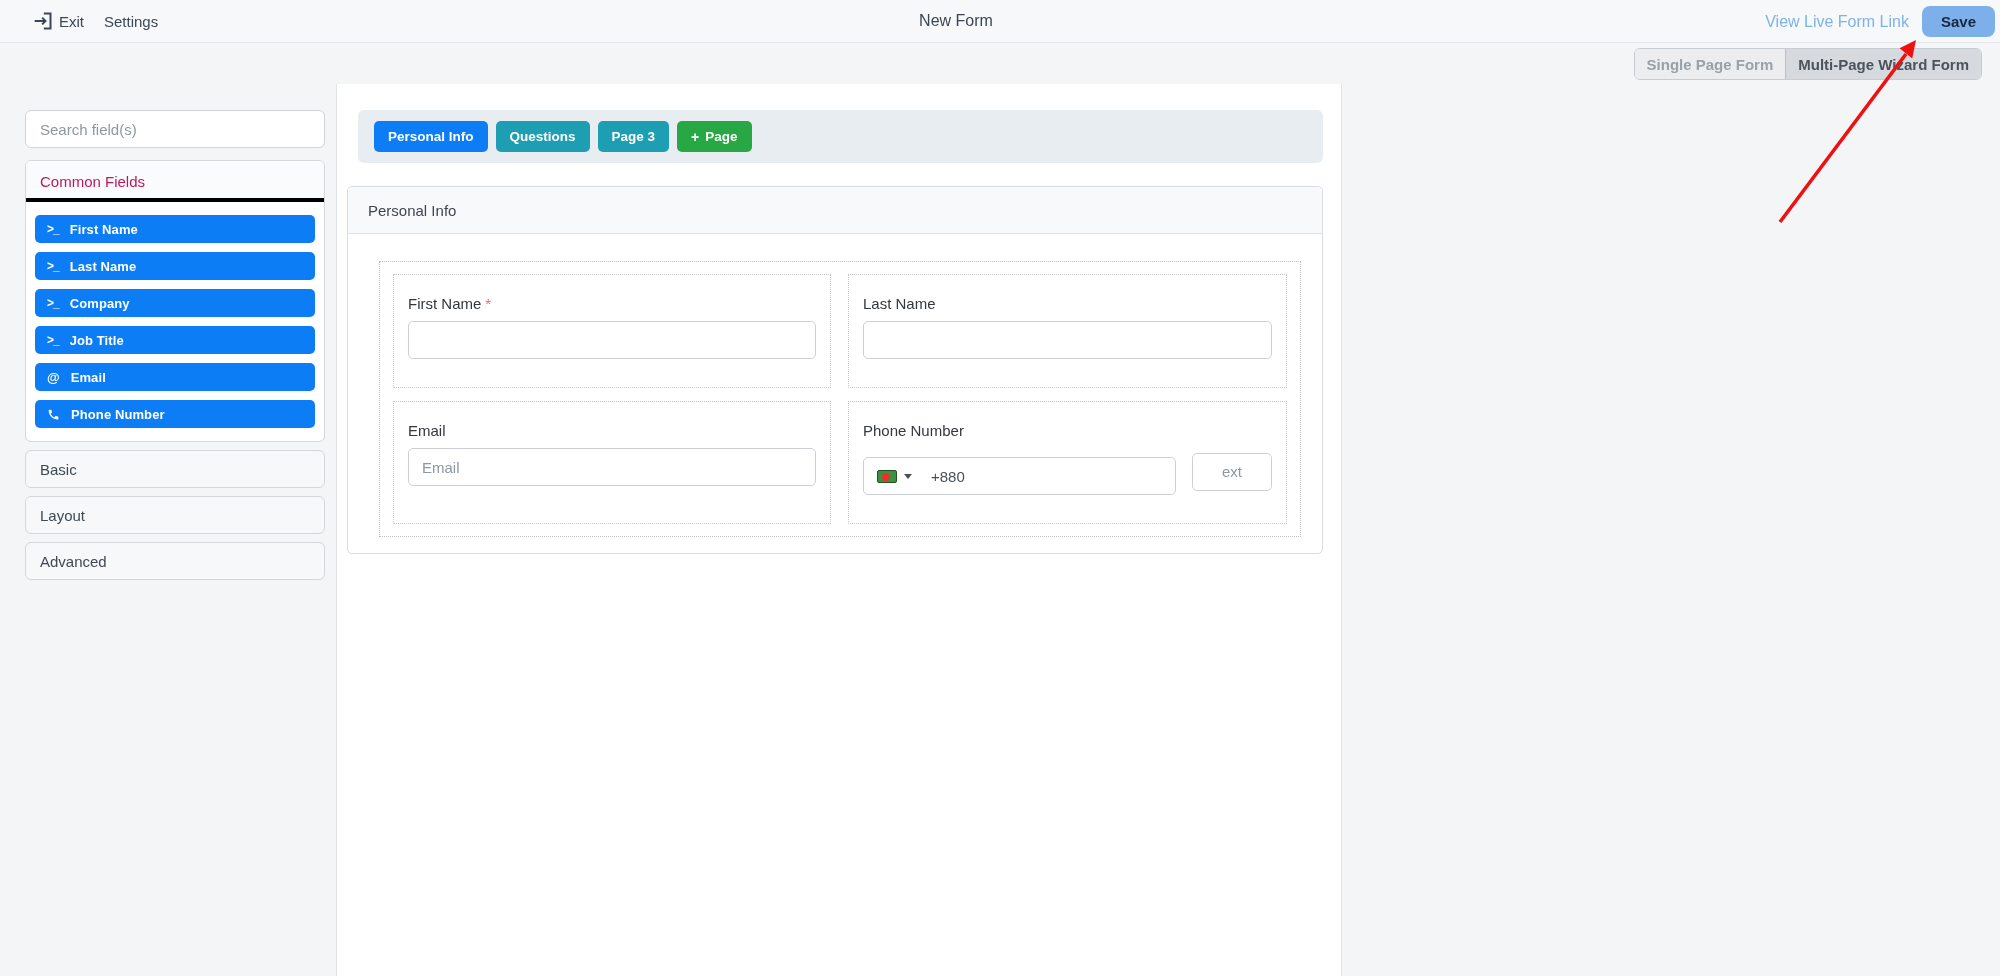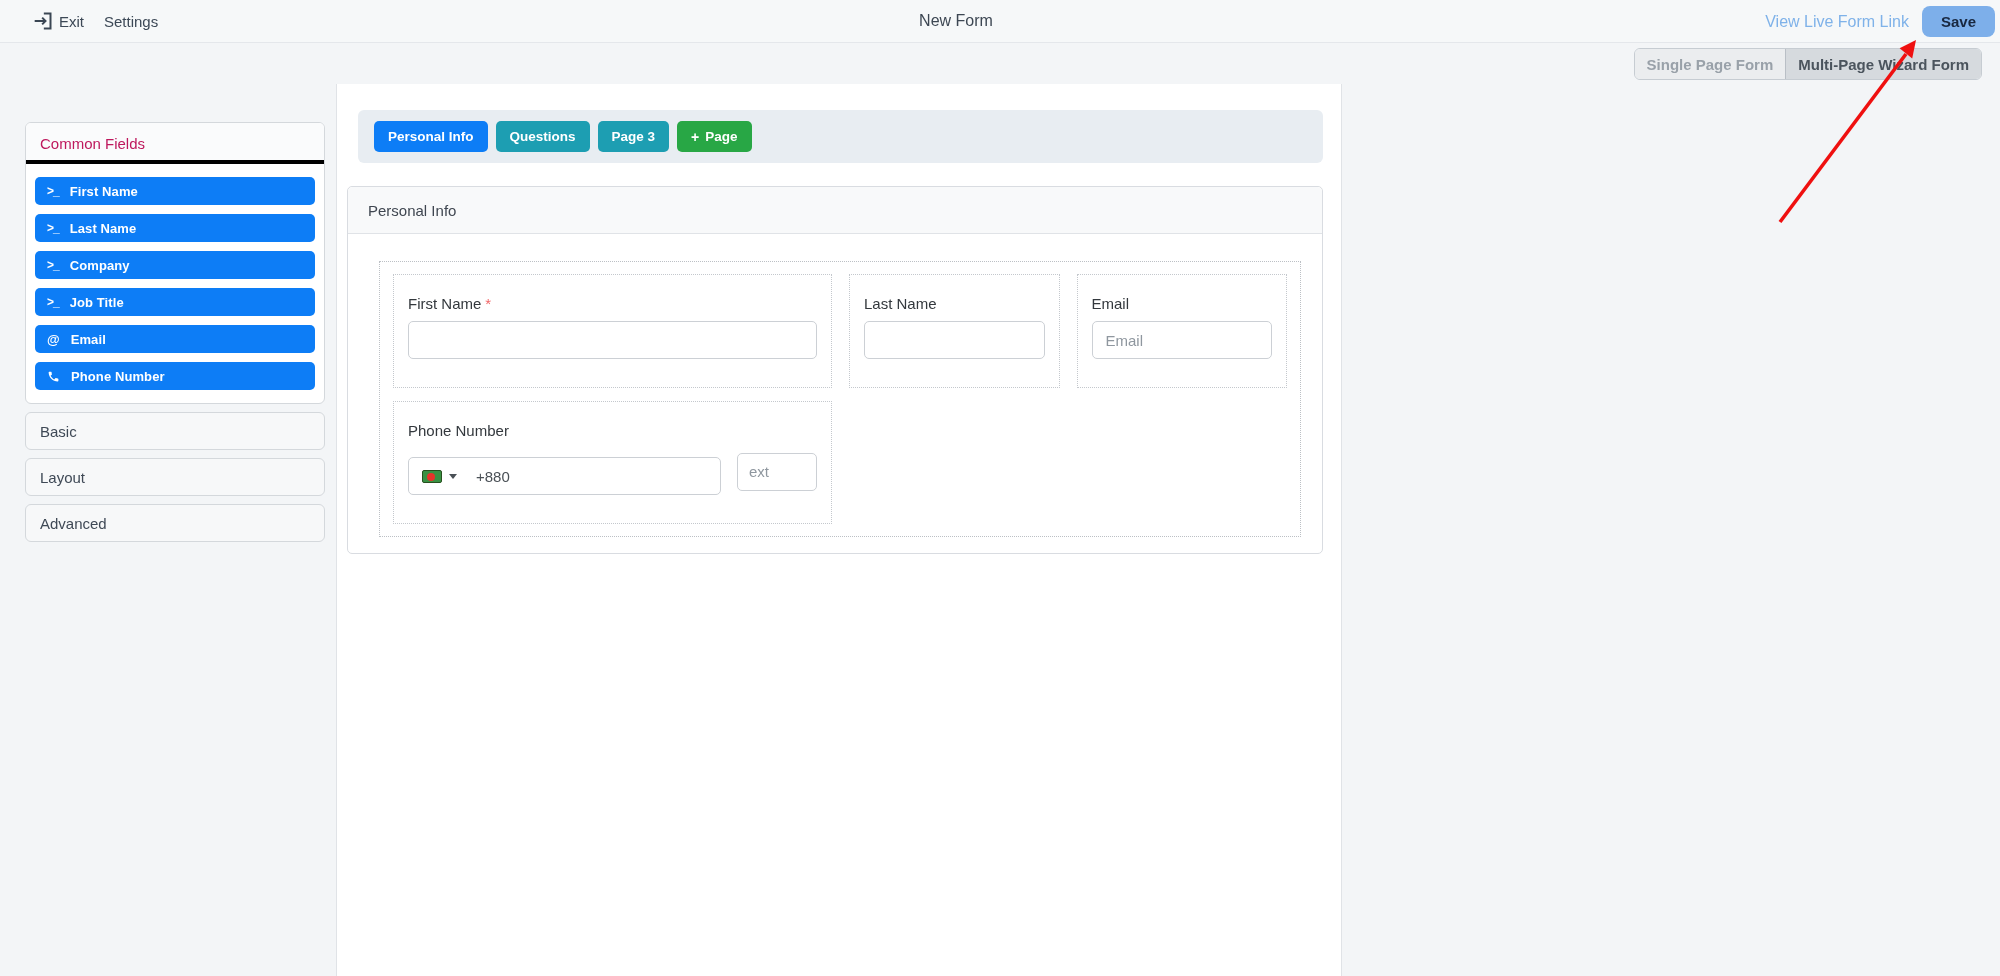--- a/index.html
+++ b/index.html
@@ -59,40 +59,40 @@
   .tab-teal { background:#1d9eb2; }
   .tab-green { background:#28a745; }
   .plus-glyph { font-weight:bold; font-size:14px; }
 
   .card { margin:23px 18px 0 10px; border:1px solid #d9dce1; border-radius:5px; background:#fff; }
   .card-header { height:47px; line-height:47px; padding:0 20px; background:#f8f9fa;
                  border-bottom:1px solid #e0e3e7; font-size:15px; color:#3f4650;
                  border-radius:5px 5px 0 0; }
   .card-body { padding:27px 21px 16px 31px; }
   .dropzone { border:1px dotted #bcc0c5; padding:12px 13px; display:grid;
-              grid-template-columns:1fr 1fr 1fr; column-gap:17px; row-gap:13px; }
+              grid-template-columns:1fr 1fr; column-gap:17px; row-gap:13px; }
   .cell { border:1px dotted #c4c8cd; padding:20px 14px 28px 14px; }
   .field-label { font-size:15px; color:#33383d; margin-bottom:9px; }
   .req { color:#f16667; margin-left:4px; }
   .text-input { width:100%; height:38px; border:1px solid #ccd0d5; border-radius:5px;
                 padding:0 13px; font-size:15px; color:#4a5056; outline:none; background:#fff; }
   .text-input::placeholder { color:#8f979f; }
 
   .phone-row { display:flex; align-items:center; }
   .phone-main { width:313px; height:38px; border:1px solid #ccd0d5; border-radius:5px;
                 display:flex; align-items:center; padding:0 13px; background:#fff;margin-top:9px; }
   .flag { width:20px; height:13px; background:#3a9143; border:1px solid #27511f;
           border-radius:2px; position:relative; display:inline-block; }
   .flag::after { content:""; position:absolute; left:4px; top:2px; width:8px; height:8px;
                  border-radius:50%; background:#e8332a; }
   .caret { width:0; height:0; border-left:4px solid transparent; border-right:4px solid transparent;
            border-top:5px solid #4a5056; margin-left:7px; }
   .dial { font-size:15px; color:#4a5056; margin-left:19px; }
   .ext-input { width:80px; height:38px; margin-left:16px; border:1px solid #ccd0d5; border-radius:5px;
-               padding:0 11px; font-size:15px; color:#4a5056; outline:none; }
+               padding:0 11px; font-size:15px; color:#4a5056; outline:none;text-align:center; }
   .ext-input::placeholder { color:#8f979f; }
 
   
   .arrow-overlay { position:absolute; left:0; top:0; width:2000px; height:976px;
                    pointer-events:none; z-index:50; }
 </style>
 </head>
 <body>
 
 <div class="topbar">
@@ -117,20 +117,21 @@
 </div>
 
 <div class="modebar">
   <div class="mode-group">
     <button class="mode-btn">Single Page Form</button>
     <button class="mode-btn active">Multi-Page Wizard Form</button>
   </div>
 </div>
 
 <aside class="sidebar">
+  <input class="search-input" type="text" placeholder="Search field(s)" style="">
 
   <div class="panel">
     <div class="panel-header">Common Fields</div>
     <div class="panel-body">
       <button class="field-btn">
         <span class="f-icon">&gt;_</span>
         <span class="f-label">First Name</span>
       </button>
       <button class="field-btn">
         <span class="f-icon">&gt;_</span>

